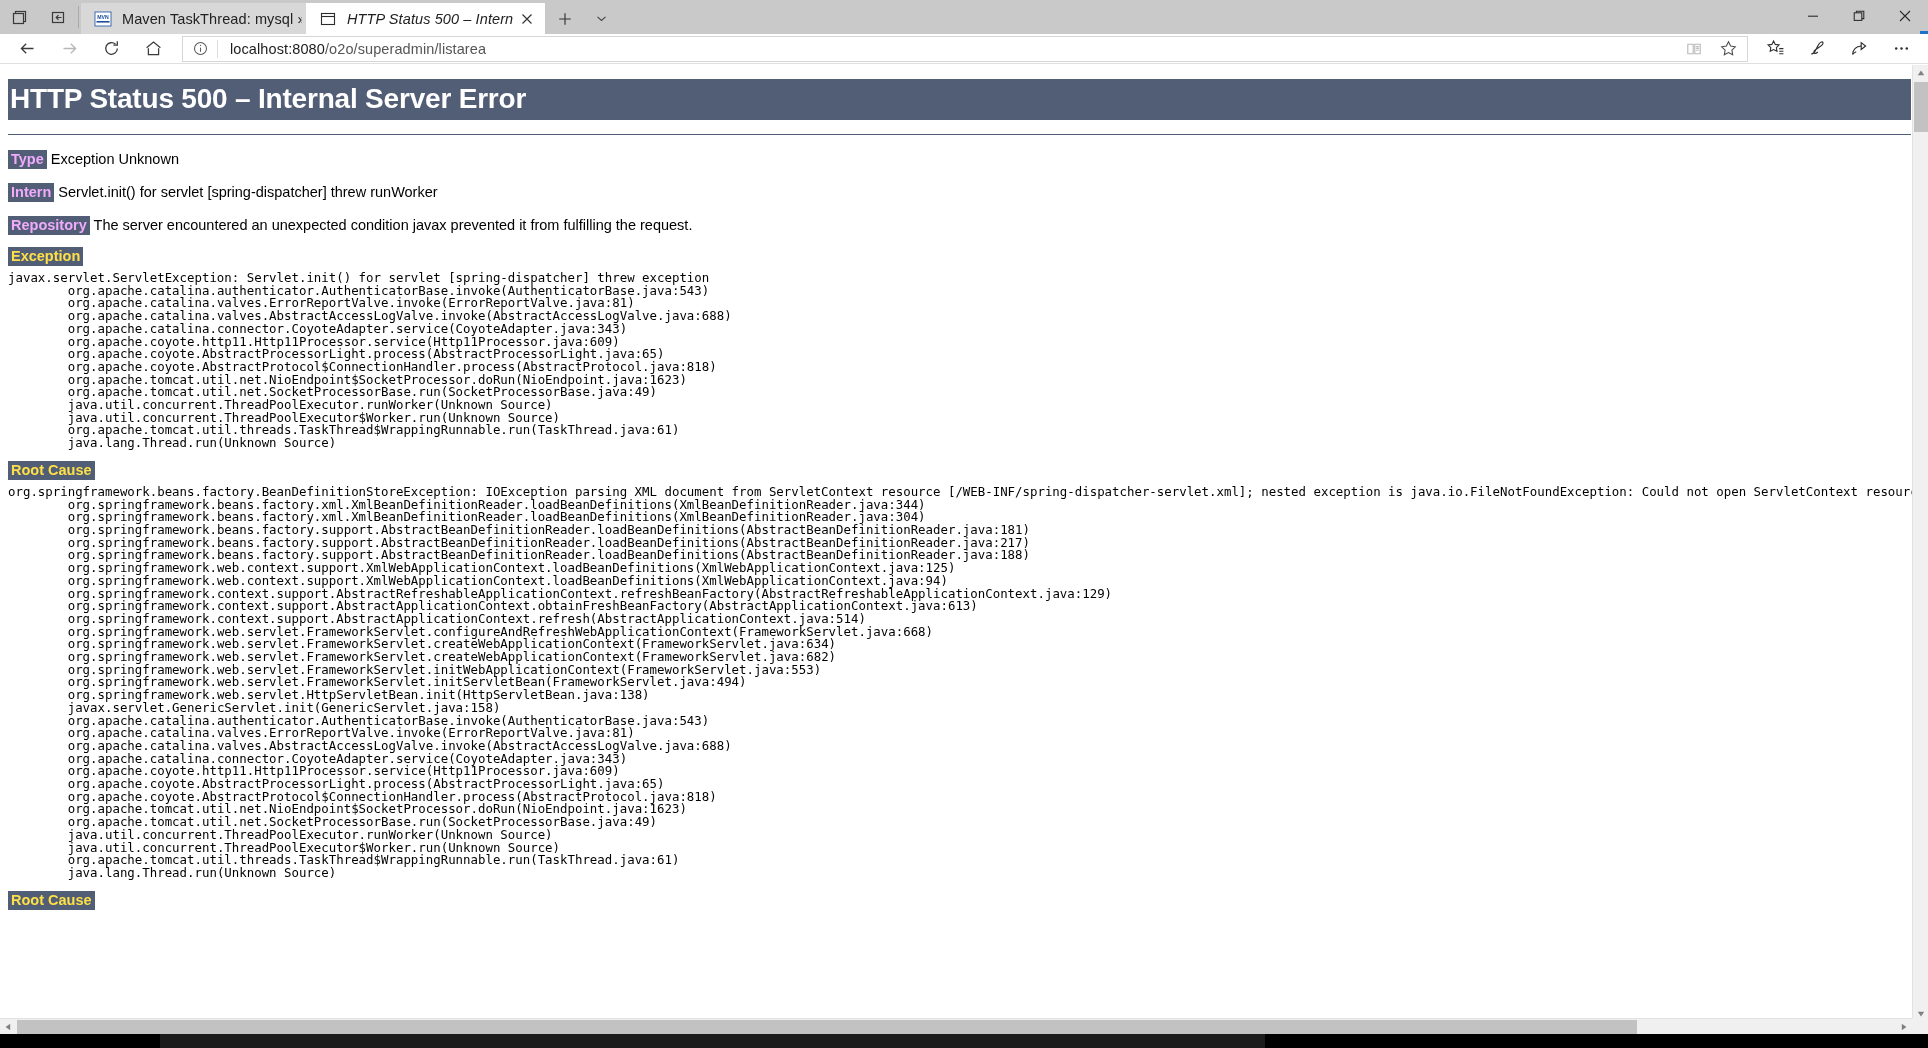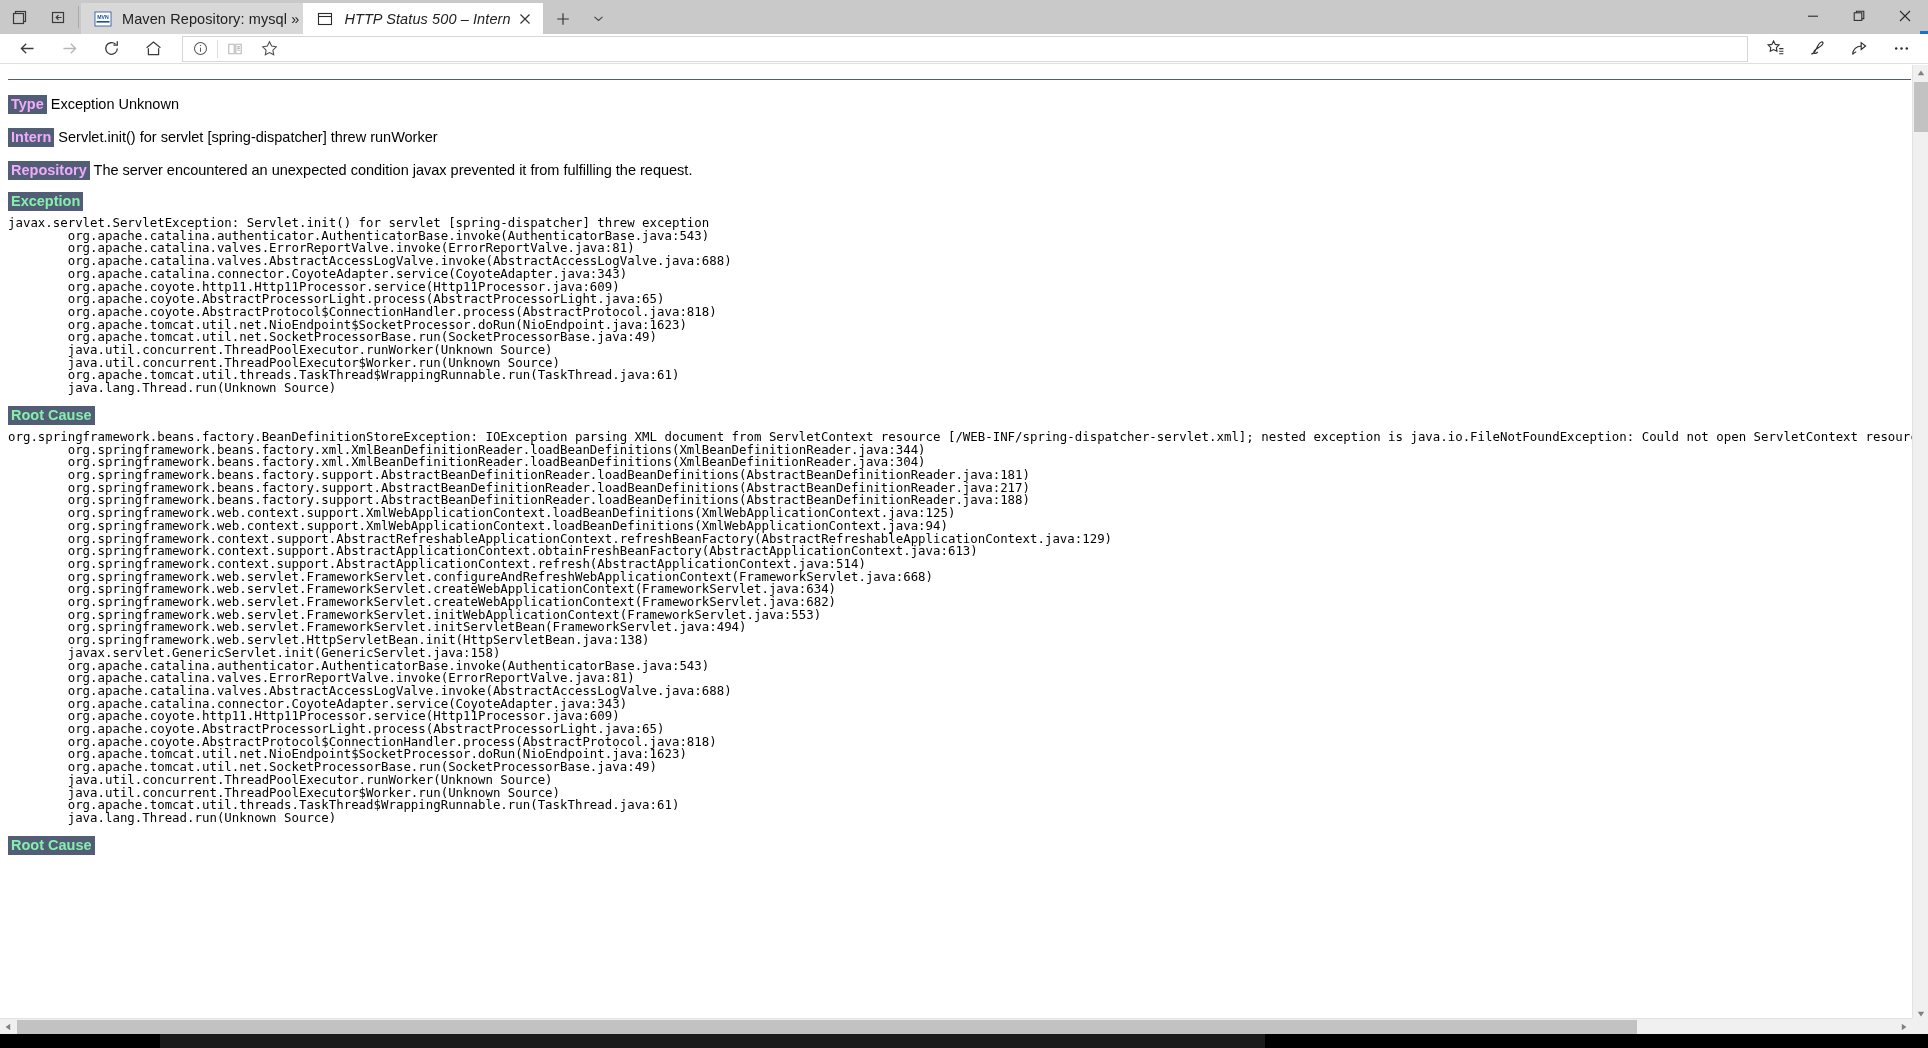--- a/index.html
+++ b/index.html
@@ -171,21 +171,21 @@
     font-weight: bold;
     padding: 1px 3px 2px 3px;
   }
   p.err-head {
     font-family: "Liberation Sans", sans-serif;
     font-size: 14.5px;
     margin: 0 0 6px 0;
   }
   p.err-head b {
     background: #525D76;
-    color: #86efac;
+    color: #fde047;
     font-weight: bold;
     padding: 1px 3px 2px 3px;
   }
   pre.err-trace {
     font-family: "DejaVu Sans Mono", "Liberation Mono", monospace;
     font-size: 12.4px;
     line-height: 12.7px;
     color: #000;
     margin: 8px 0 12px 0;
     white-space: pre;
@@ -269,21 +269,21 @@
   <div class="tb-sep"></div>
 
   <div class="tab inactive">
     <span class="tab-favicon">
       <svg width="18" height="18" viewBox="0 0 18 18">
         <rect x="1" y="2" width="16" height="14" fill="#ffffff" stroke="#1a4fa0" stroke-width="0.8"></rect>
         <text x="9" y="8.6" font-family="Liberation Sans, sans-serif" font-size="5.2" font-weight="bold" fill="#1a4fa0" text-anchor="middle">MVN</text>
         <rect x="2.5" y="11" width="13" height="1.6" fill="#1a4fa0"></rect>
       </svg>
     </span>
-    <span class="tab-title">Maven Repository: mysql »</span>
+    <span class="tab-title">Maven TaskThread: mysql »</span>
   </div>
 
   <div class="tab active">
     <span class="tab-favicon">
       <svg width="16" height="16" viewBox="0 0 16 16" fill="none" stroke="#2b2b2b" stroke-width="1.1">
         <rect x="1.5" y="2.5" width="13" height="11"></rect>
           <path d="M1.5 5.5h13"></path>
       </svg>
     </span>
     <span class="tab-title">HTTP Status 500 – Intern</span>
@@ -352,20 +352,23 @@
 
   <div id="urlbar">
     <span id="info-icon">
       <svg width="15" height="15" viewBox="0 0 15 15" fill="none" stroke="currentColor" stroke-width="1.05">
         <circle cx="7.5" cy="7.5" r="6"></circle>
           <path d="M7.5 6.6v4.2"></path>
           <circle cx="7.5" cy="4.4" r="0.62" fill="currentColor" stroke="none"></circle>
       </svg>
     </span>
     <span id="url-sep"></span>
+    <span id="url-text">
+      <b>localhost:8080</b><span>/o2o/superadmin/listarea</span>
+    </span>
     <span class="url-right-btn">
       <svg width="16" height="16" viewBox="0 0 16 16" fill="none" stroke="#b8b8b8" stroke-width="1.1">
         <path d="M1.8 3.2h5.4v9.6H1.8zM8.8 3.2h5.4v9.6H8.8z"></path>
           <path d="M10.2 5.6h2.6M10.2 7.4h2.6M10.2 9.2h2.6"></path>
       </svg>
     </span>
     <span class="url-right-btn">
       <svg width="17" height="17" viewBox="0 0 17 17" fill="none" stroke="#4a4a4a" stroke-width="1.05">
         <path d="M8.5 1.8 10.6 6.1 15.3 6.8 11.9 10.1 12.7 14.8 8.5 12.6 4.3 14.8 5.1 10.1 1.7 6.8 6.4 6.1z"></path>
       </svg>
@@ -394,20 +397,21 @@
     <svg width="19" height="19" viewBox="0 0 19 19" fill="currentColor">
       <circle cx="4.2" cy="9.5" r="1.25"></circle>
         <circle cx="9.5" cy="9.5" r="1.25"></circle>
         <circle cx="14.8" cy="9.5" r="1.25"></circle>
     </svg>
   </div>
 </div>
 
 <div id="page">
   <div id="page-inner">
+    <h1 class="err-title">HTTP Status 500 – Internal Server Error</h1>
     <hr class="err-rule">
 
     <p class="err-p">
       <b>Type</b>
       <span>Exception Unknown</span>
     </p>
     <p class="err-p">
       <b>Intern</b>
       <span>Servlet.init() for servlet [spring-dispatcher] threw runWorker</span>
     </p>

